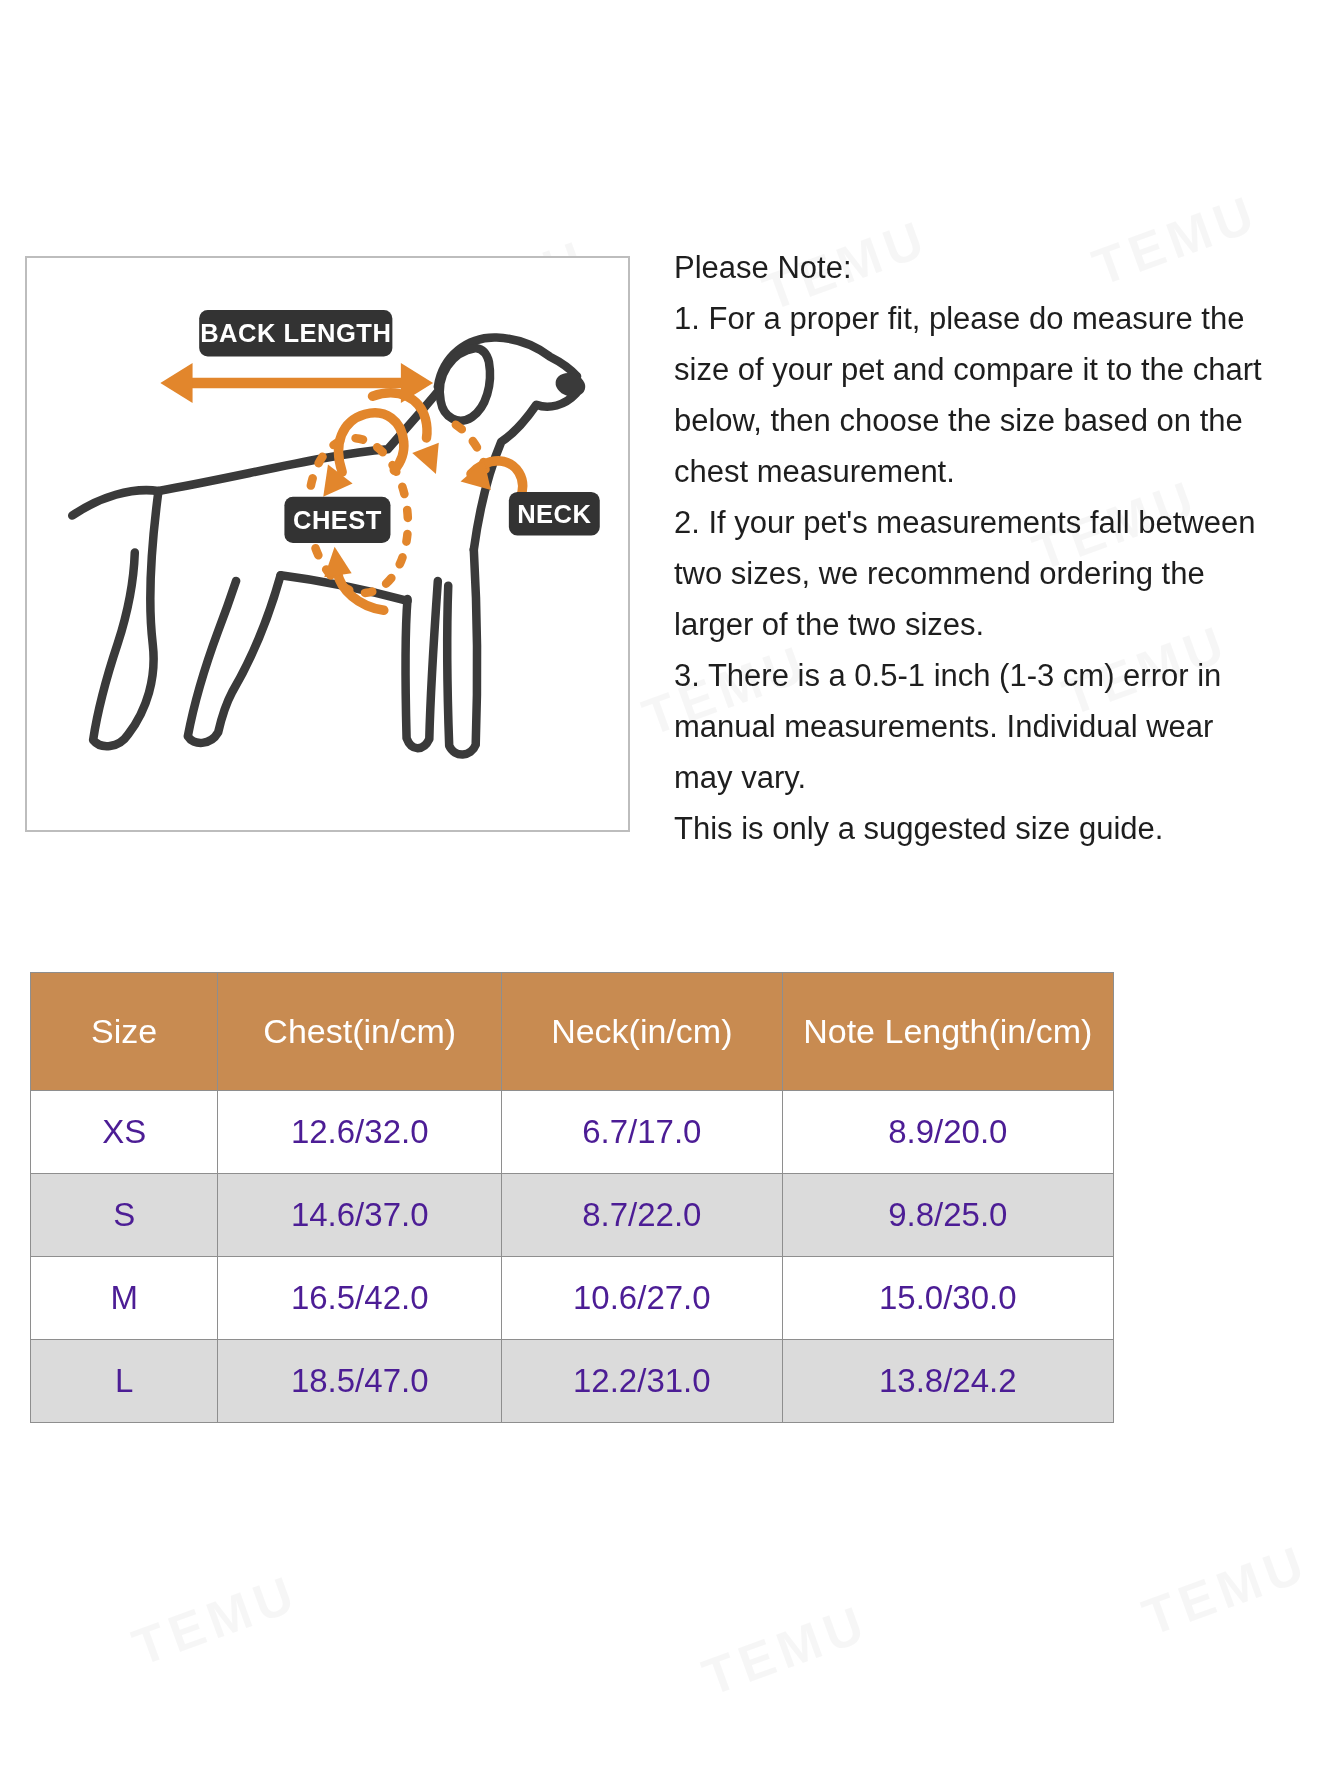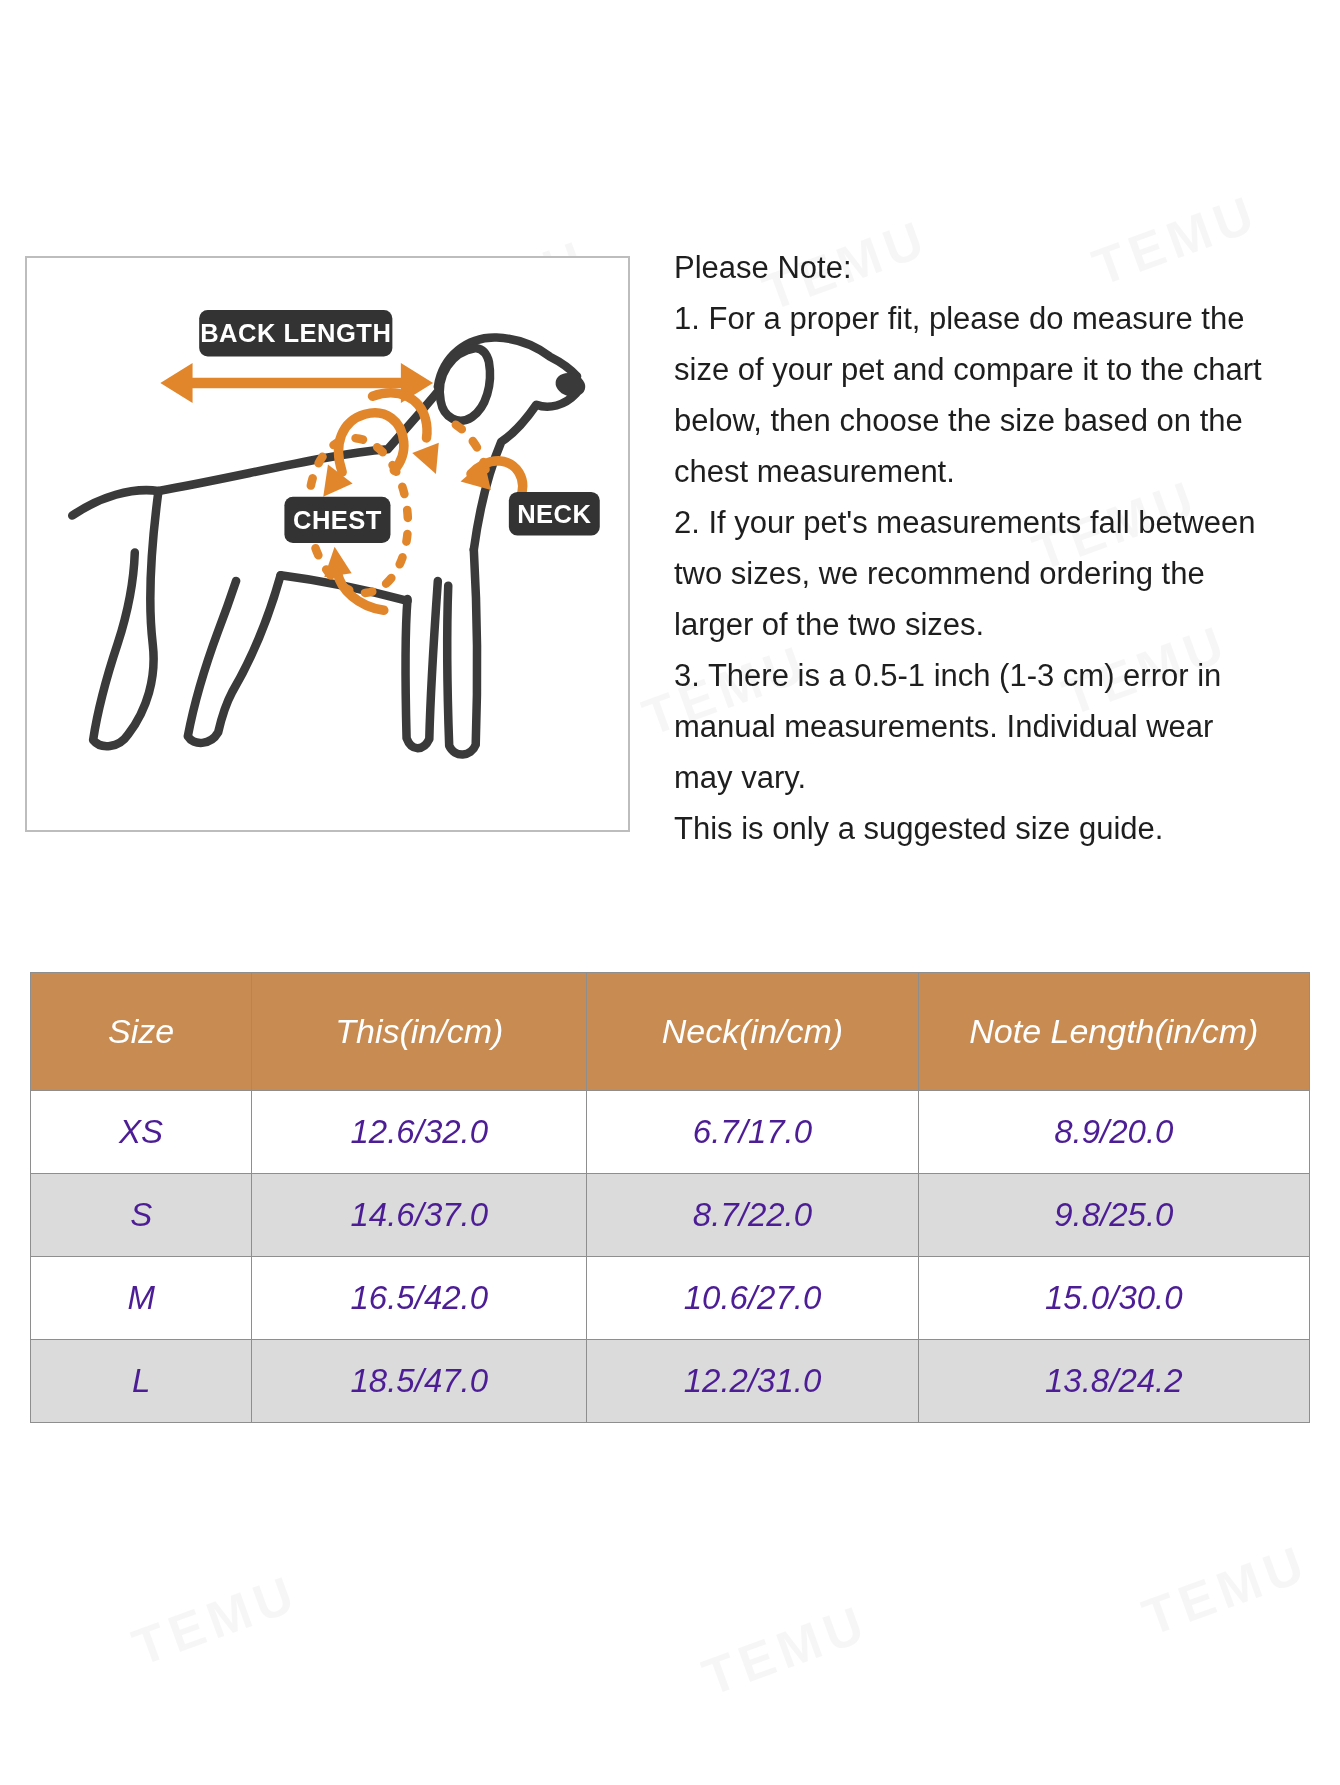--- a/index.html
+++ b/index.html
@@ -41,27 +41,26 @@
     position:absolute;left:674px;top:242px;
     width:660px;
     font-size:31px;line-height:51px;
     color:#1e1e1e;
     white-space:pre-line;
     z-index:1;
   }
   
   .size-table{
     position:absolute;left:30px;top:972px;
-    width:1280px;
+    width:1084px;
     border-collapse:collapse;
     table-layout:fixed;
     text-align:center;
     z-index:1;
     background:#ffffff;
-    font-style:italic;
   }
   .size-table th{
     background:#C88B51;
     color:#ffffff;
     font-weight:400;
     font-size:34px;
     height:115px;
     border:1px solid #8e8e8e;
   }
   .size-table td{
@@ -152,21 +151,21 @@
 <table class="size-table">
   <colgroup>
     <col style="width:17.3%">
     <col style="width:26.2%">
     <col style="width:25.9%">
     <col style="width:30.6%">
   </colgroup>
   <thead>
     <tr>
       <th>Size</th>
-      <th>This(in/cm)</th>
+      <th>Chest(in/cm)</th>
       <th>Neck(in/cm)</th>
       <th>Note Length(in/cm)</th>
     </tr>
   </thead>
   <tbody>
     <tr>
       <td>XS</td>
       <td>12.6/32.0</td>
       <td>6.7/17.0</td>
       <td>8.9/20.0</td>

